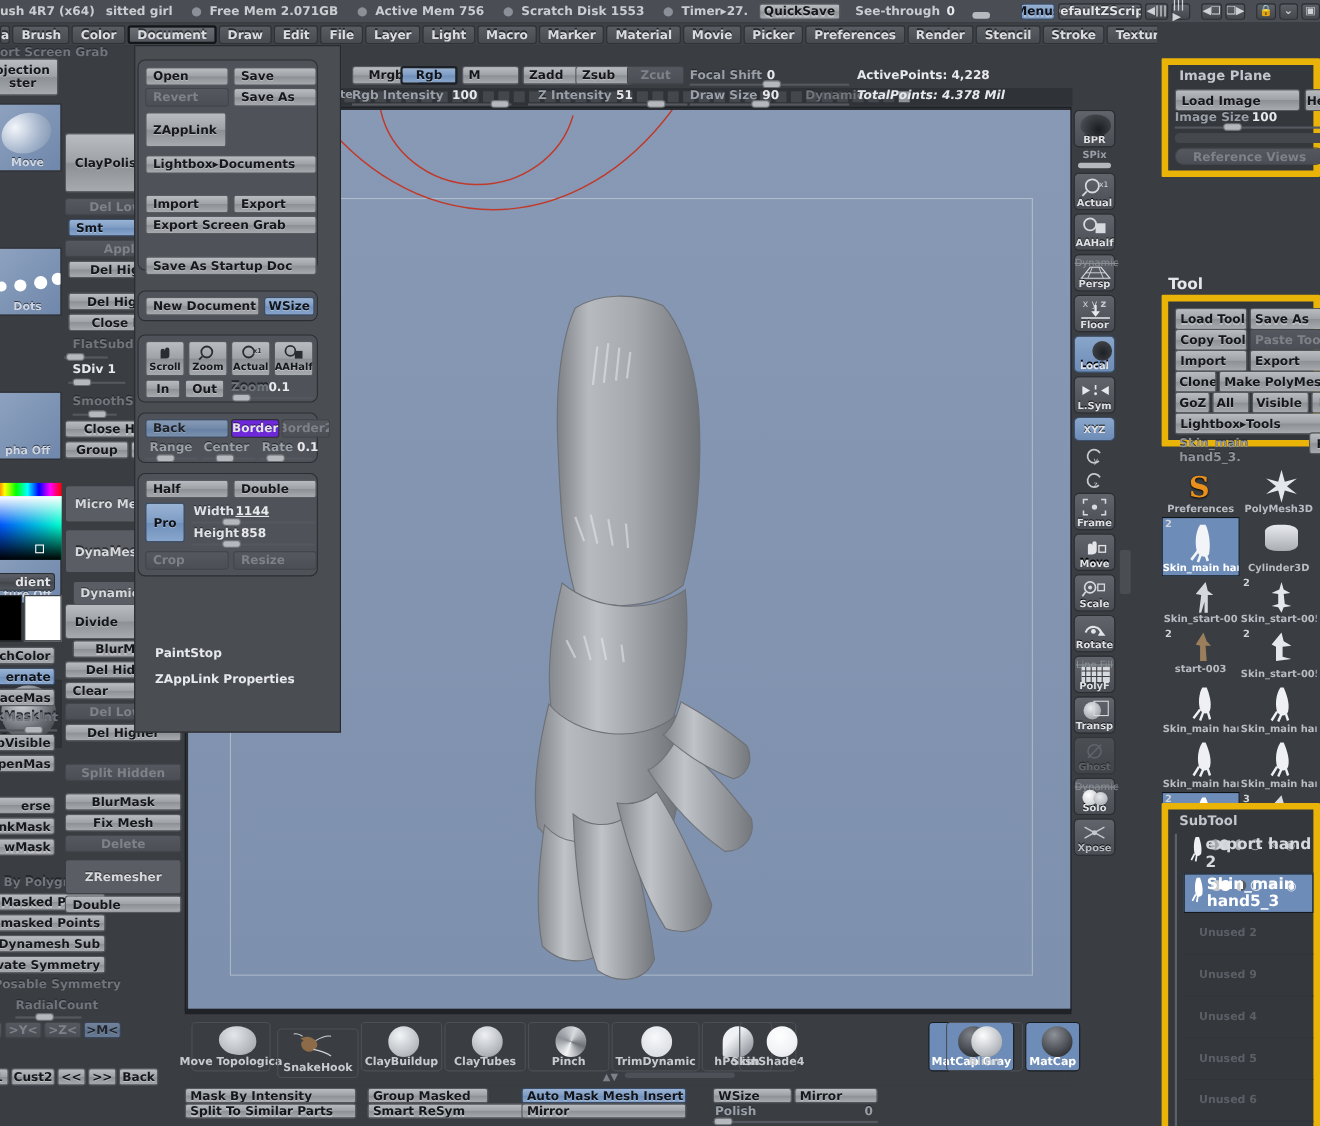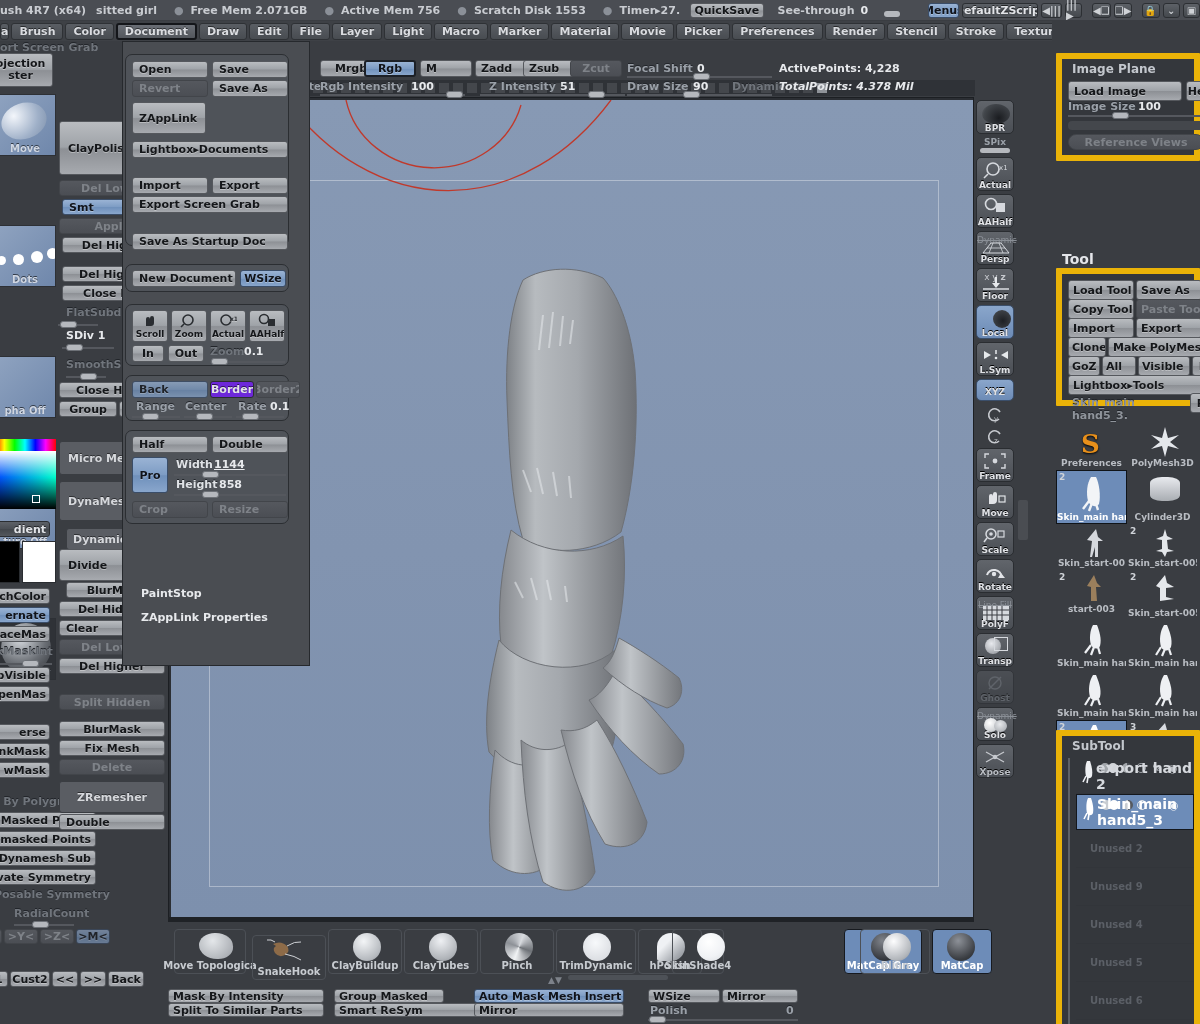--- a/index.html
+++ b/index.html
@@ -956,21 +956,21 @@
     <div class="bn">SkinShade4</div>
   </div>
   <div class="bcell sel" style="position:absolute;left:648px;top:10px;width:78px;margin-left:28px;">
     <div class="ball" style="left:26px;top:3px;width:28px;height:28px;background:radial-gradient(circle at 40% 28%,#7f838a,#36393e 70%,#202327);"></div>
     <div class="bn">MatCap Gray</div>
   </div>
   <div class="bcell" style="position:absolute;left:692px;top:10px;width:70px;">
     <div class="ball" style="left:22px;top:3px;width:28px;height:28px;background:radial-gradient(circle at 38% 30%,#fdfdfe,#b2b6bb 70%,#85898f);"></div>
     <div class="bn">Blinn</div>
   </div>
-  <div class="bcell sel" style="position:absolute;left:764px;top:10px;width:60px;align-items:flex-end;">
+  <div class="bcell sel" style="position:absolute;left:764px;top:10px;width:50px;align-items:flex-end;">
     <div class="ball" style="left:14px;top:3px;width:28px;height:28px;background:radial-gradient(circle at 40% 28%,#8d9198,#3a3d42 70%,#24272b);"></div>
     <div class="bn">MatCap</div>
   </div>
 
   <div style="position:absolute;left:380px;top:56px;color:#7d828a;font-size:9px;">▲▼</div>
   <div style="position:absolute;left:400px;top:56px;width:100px;height:5px;background:#4d5157;border-radius:3px;"></div>
 </div>
 
 <div id="bottomstrip">
   <div class="zb" style="position:absolute;left:168px;top:2px;width:156px;height:14px;justify-content:flex-start;padding-left:4px;">Mask By Intensity</div>

